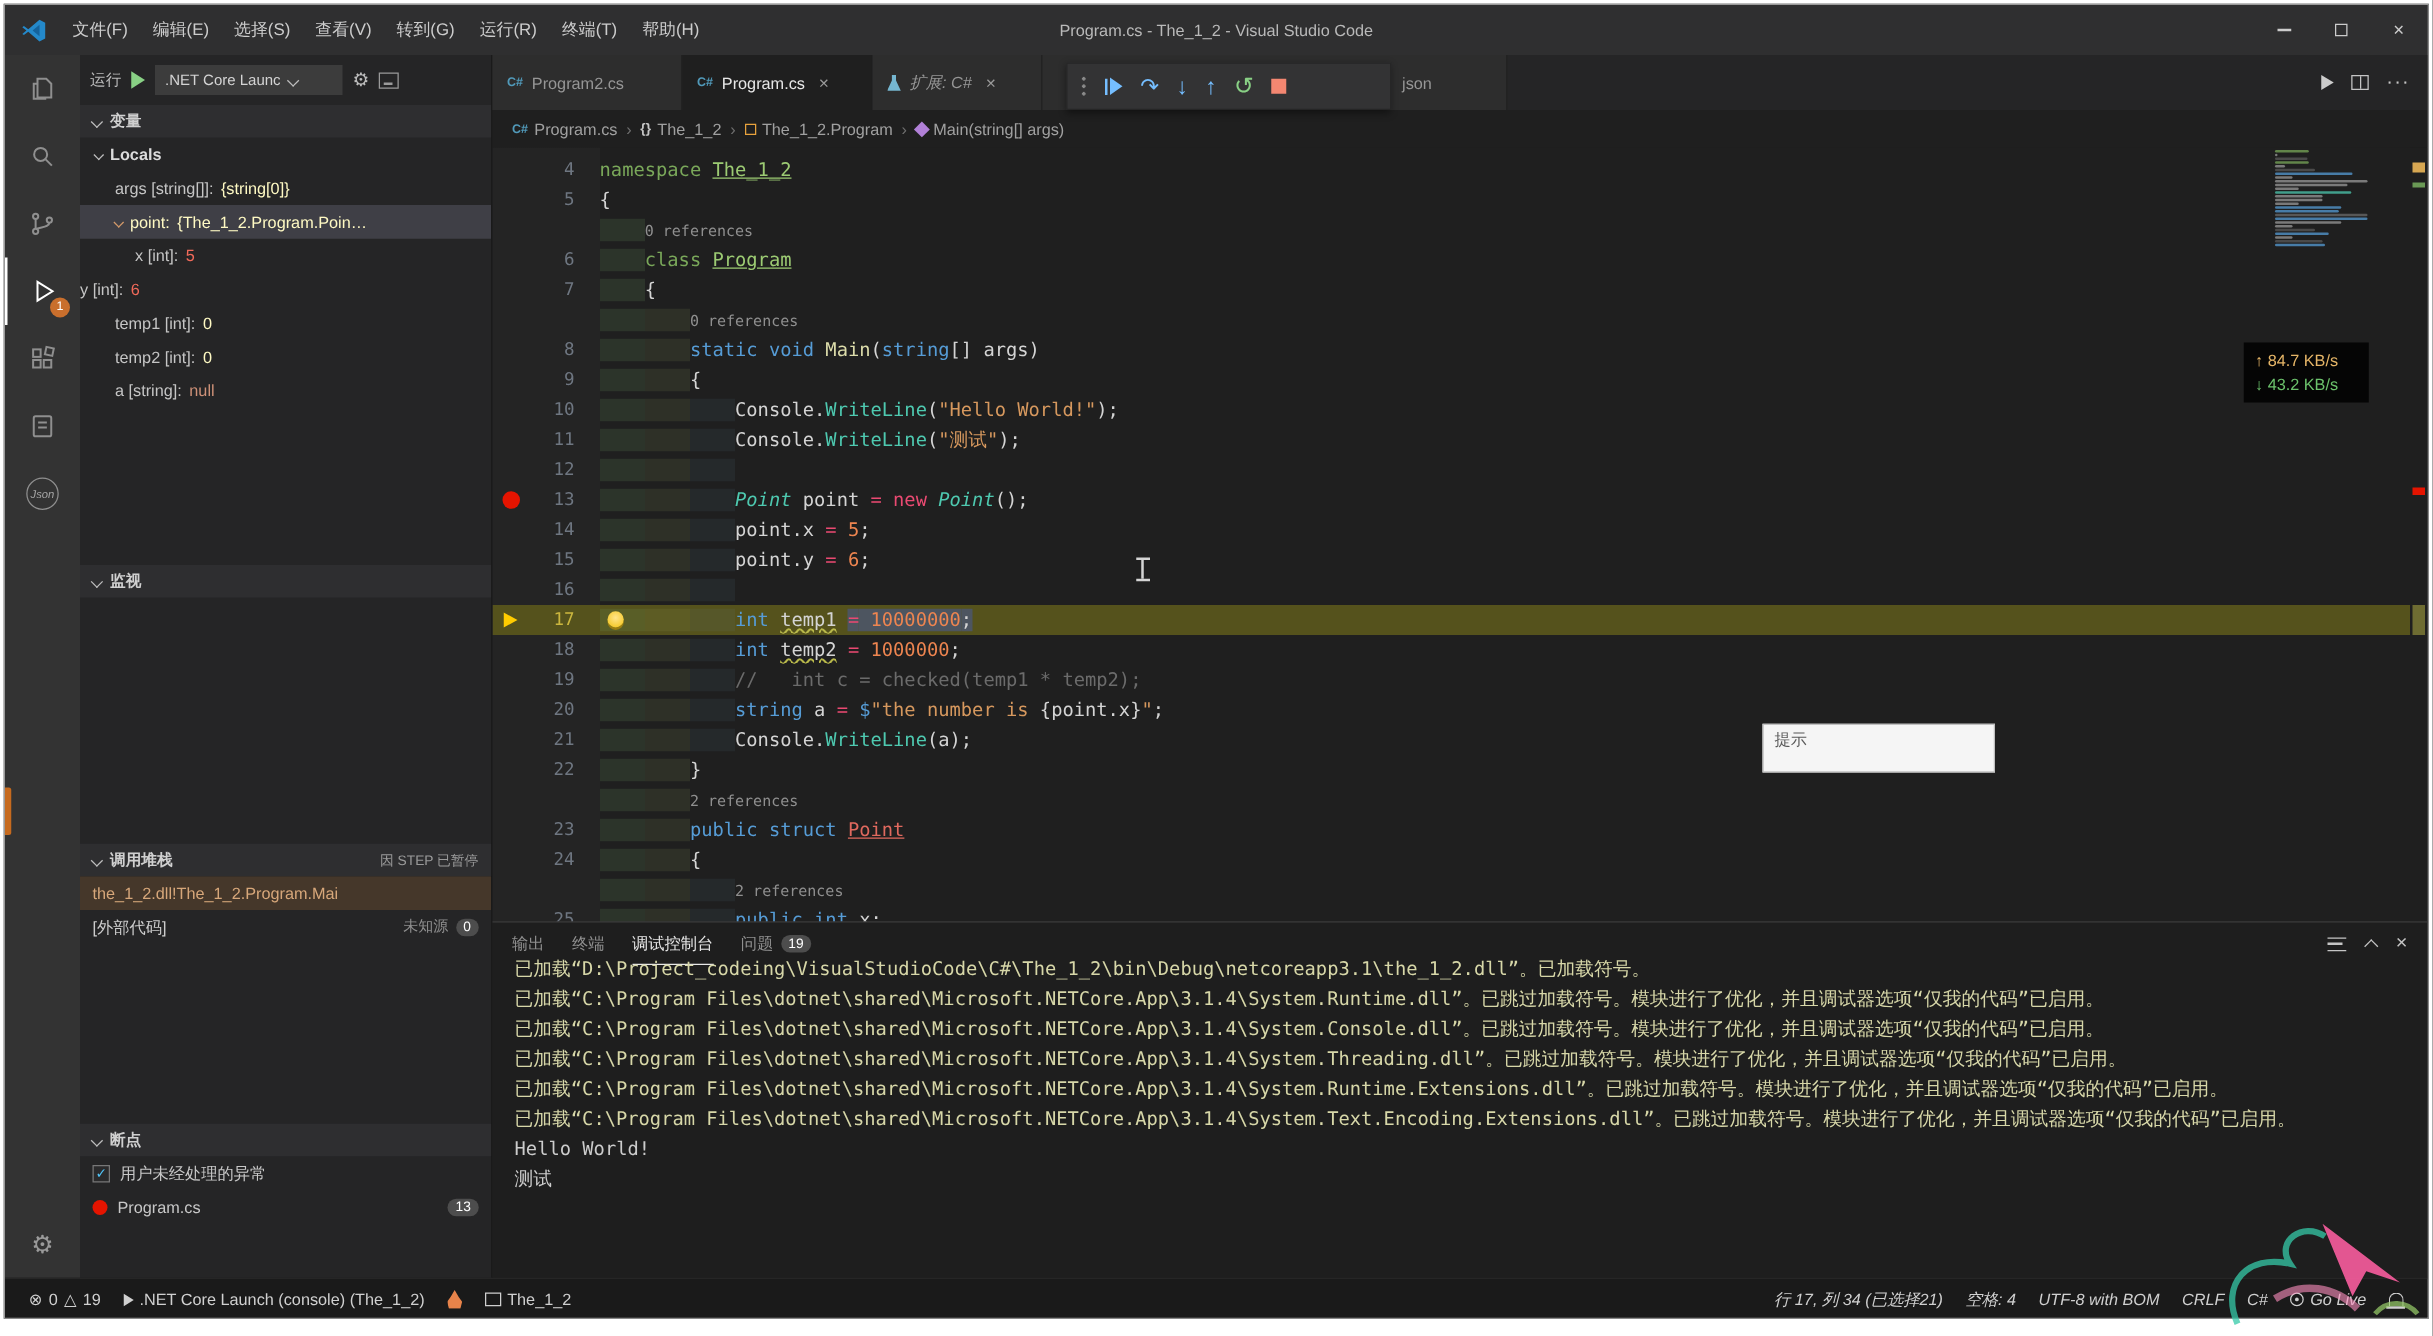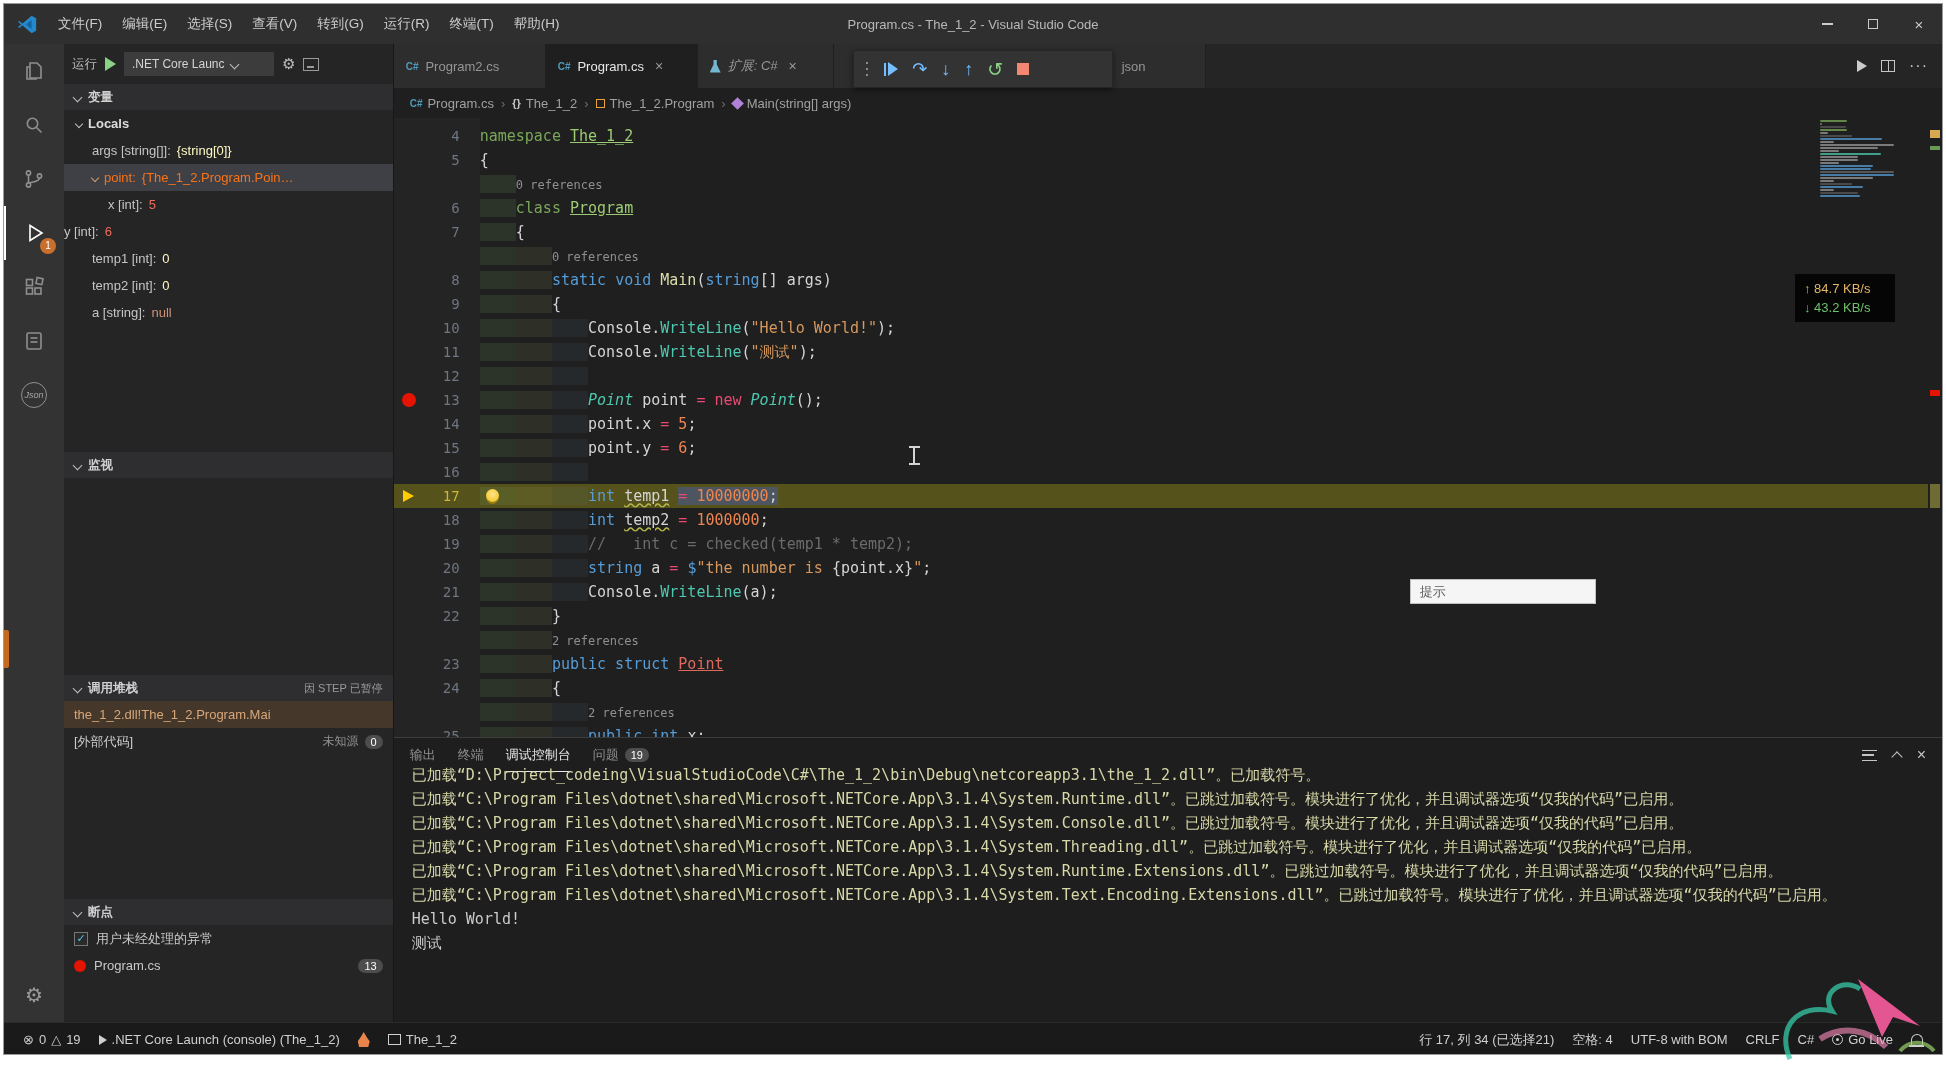--- a/index.html
+++ b/index.html
@@ -48,21 +48,21 @@
   .sec-right { margin-left:auto; font-size:11px; color:#9a9a9a; }
   .sec-body { overflow:hidden; }
   .sec-vars .sec-body { height:342px; }
   .sec-watch .sec-body { height:197px; }
   .sec-stack .sec-body { height:198px; }
   .sec-bp .sec-body { flex:1; }
 
   .vrow { height:27px; display:flex; align-items:center; gap:6px; font-size:13px; color:#c5c5c5; white-space:nowrap; overflow:hidden; }
   .vrow .chev { width:6px; height:6px; }
   .vrow.sel { background:#3f3f46; }
-  .vrow.sel .vlabel, .vrow.sel .vval { color:#f97316; }
+  .vrow.sel .vlabel, .vrow.sel .vval { color:#fef9c3; }
   .vrow.sel .chev { border-color:#d49a6a; }
   .vlabel.b { font-weight:700; color:#dcdcdc; }
   .vval { color:#fef9c3; }
   .vval.red { color:#f16a5a; }
   .vval.orange { color:#ce9178; }
 
   .csrow { height:27px; display:flex; align-items:center; padding:0 10px; gap:8px; font-size:13px; }
   .csrow.sel { background:#45372a; color:#d7a77a; }
   .csrow .cs-right { margin-left:auto; color:#8f8f8f; font-size:12px; display:flex; align-items:center; gap:6px; }
   .badge-pill { background:#4d4d4d; color:#ffffff; border-radius:9px; padding:1px 6px; font-size:11px; }
@@ -137,21 +137,21 @@
 
   .minimap { position:absolute; top:2px; right:40px; width:86px; height:84px; }
   .mm { position:absolute; left:4px; height:2px; border-radius:1px; opacity:.75; }
   .ruler { position:absolute; top:0; bottom:0; right:0; width:14px; background:#1f1f1f; }
   .ruler i { position:absolute; left:2px; right:2px; display:block; }
 
   .net { position:absolute; top:156px; right:47px; width:100px; background:#050505; padding:5px 9px; font-size:13px; line-height:19px; }
   .net .up { color:#e5b567; }
   .net .down { color:#6cc26c; }
 
-  .tip { position:absolute; left:1016px; top:461px; width:186px; height:25px; background:#f5f5f5; border:1px solid #c0c0c0; color:#5a5a5a; font-size:13px; line-height:23px; padding:0 9px; }
+  .tip { position:absolute; left:1016px; top:461px; width:186px; height:39px; background:#f5f5f5; border:1px solid #c0c0c0; color:#5a5a5a; font-size:13px; line-height:23px; padding:0 9px; }
 
   .ibeam { position:absolute; left:515px; top:328px; width:11px; height:19px; opacity:.9; }
   .ibeam i { position:absolute; background:#e8e8e8; }
   .ibeam .t { top:0; left:0; right:0; height:2px; }
   .ibeam .m { top:2px; bottom:2px; left:4.5px; width:2px; }
   .ibeam .b { bottom:0; left:0; right:0; height:2px; }
 
   
   .panel { height:285px; border-top:1px solid #3c3c3c; background:#1e1e1e; display:flex; flex-direction:column; overflow:hidden; }
   .panel-head { height:34px; display:flex; align-items:center; padding:0 16px; }
@@ -163,21 +163,21 @@
   .pa-lines::after { content:""; position:absolute; left:0; right:3px; top:3.6px; height:1.6px; background:#c5c5c5; }
   .pa-chev { width:8px; height:8px; border-left:1.6px solid #c5c5c5; border-top:1.6px solid #c5c5c5; transform:rotate(45deg); margin-top:4px; }
   .pa-x { font-size:16px; }
   .console { flex:1; overflow:hidden; padding:0 46px 0 18px; margin-top:-9px; font-family:"DejaVu Sans Mono", monospace; font-size:15px; line-height:24px; }
   .cline.mod { color:#d7d7a8; }
   .cline.plain { color:#cccccc; }
 
   
   .statusbar { height:34px; background:#1a1a1a; border-top:1px solid #2b2b2b; display:flex; align-items:center; padding:0 10px; color:#d0d0d0; font-size:13px; }
   .sb-left, .sb-right { display:flex; align-items:center; }
-  .sb-right { margin-left:auto; }
+  .sb-right { margin-left:auto;font-style:italic; }
   .sbi { display:flex; align-items:center; gap:5px; padding:0 9px; height:34px; }
   .ic-err, .ic-warn { font-size:13px; }
   .sbi .mini-tri { width:0; height:0; border-left:8px solid #d0d0d0; border-top:5px solid transparent; border-bottom:5px solid transparent; }
   .flame { width:12px; height:15px; background:#e8834a; clip-path:polygon(50% 0,78% 38%,100% 62%,88% 100%,12% 100%,0 62%,25% 34%); }
   .board-ic { width:13px; height:11px; border:1.3px solid #d0d0d0; }
   .golive-ic { width:11px; height:11px; border:1.6px solid #d0d0d0; border-radius:50%; position:relative; }
   .golive-ic::after { content:""; position:absolute; left:2.6px; top:2.6px; width:3px; height:3px; border-radius:50%; background:#d0d0d0; }
   .bell { width:12px; height:11px; border-radius:6px 6px 0 0; border:1.5px solid #d0d0d0; border-bottom:none; position:relative; }
   .bell::after { content:""; position:absolute; left:-3px; bottom:-2px; width:15px; height:1.6px; background:#d0d0d0; }
 

